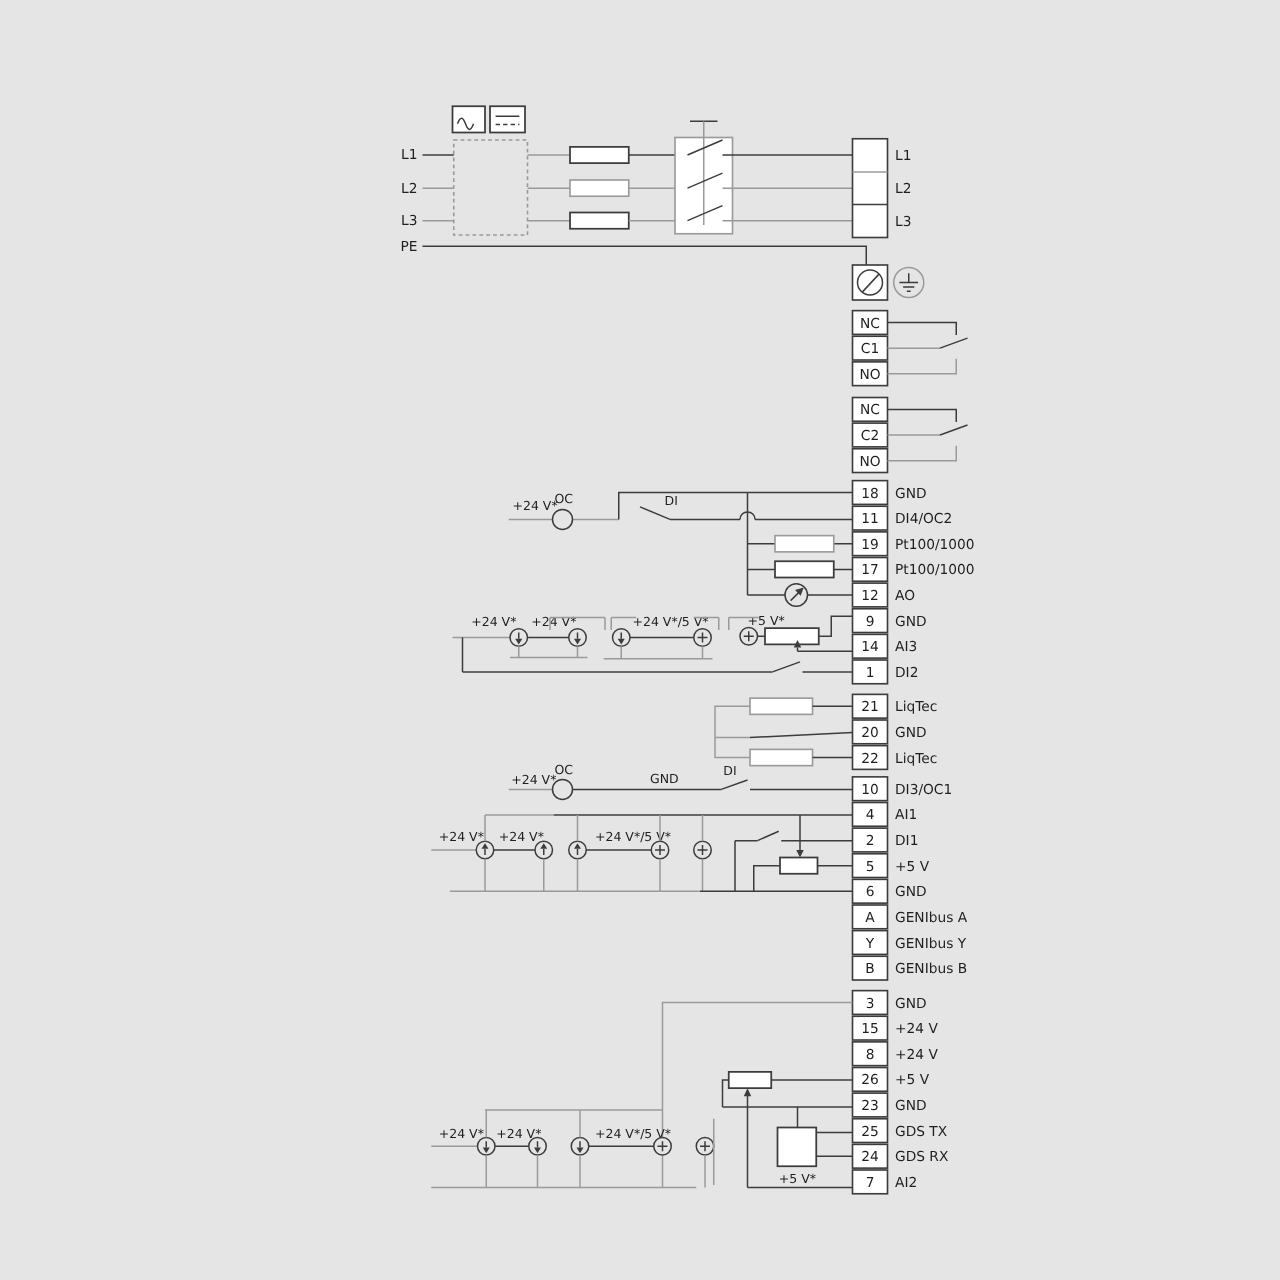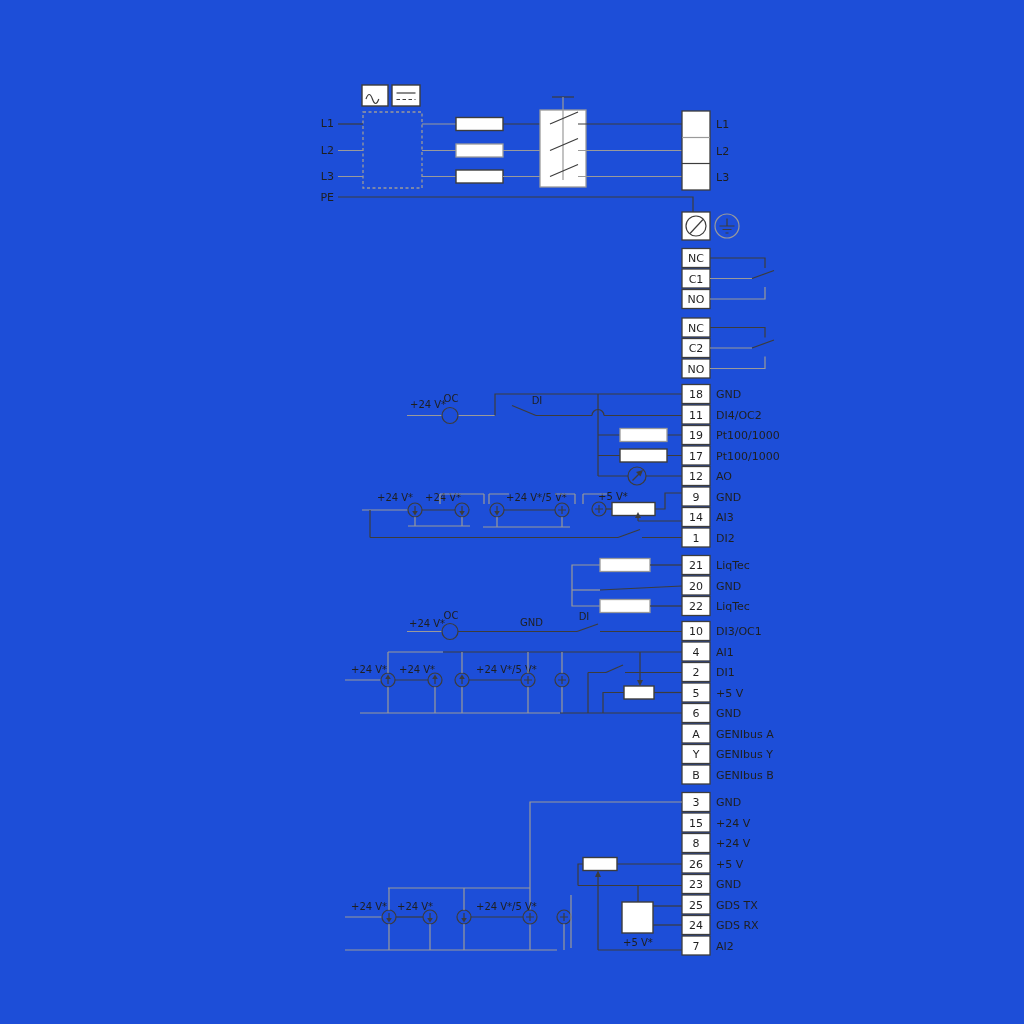--- a/index.html
+++ b/index.html
@@ -1,16 +1,16 @@
 <!DOCTYPE html>
 <html><head>
 <meta charset="utf-8">
 <style>
   html,body{margin:0;padding:0;background:#ffffff;}
-  .stage{position:relative;width:1024px;height:1024px;background:#1d4ed8;overflow:hidden;}
+  .stage{position:relative;width:1024px;height:1024px;background:#e5e5e5;overflow:hidden;}
   svg{position:absolute;left:0;top:0;}
   .wd{fill:none;stroke:#3c3c3c;stroke-width:1.2;}
   .wg{fill:none;stroke:#9a9a9a;stroke-width:1.2;}
   .bx{fill:#ffffff;stroke:#3c3c3c;stroke-width:1.4;}
   .bxg{fill:#ffffff;stroke:#9a9a9a;stroke-width:1.3;}
   .cell{fill:#ffffff;stroke:#3c3c3c;stroke-width:1.3;}
   .dashbx{fill:none;stroke:#9a9a9a;stroke-width:1.3;stroke-dasharray:3 2.5;}
   .dash{stroke-dasharray:3.5 2.5;}
   .tnum{font:11px "DejaVu Sans","Liberation Sans",sans-serif;fill:#1f1f1f;text-anchor:middle;}
   .tlab{font:11px "DejaVu Sans","Liberation Sans",sans-serif;fill:#1f1f1f;}

